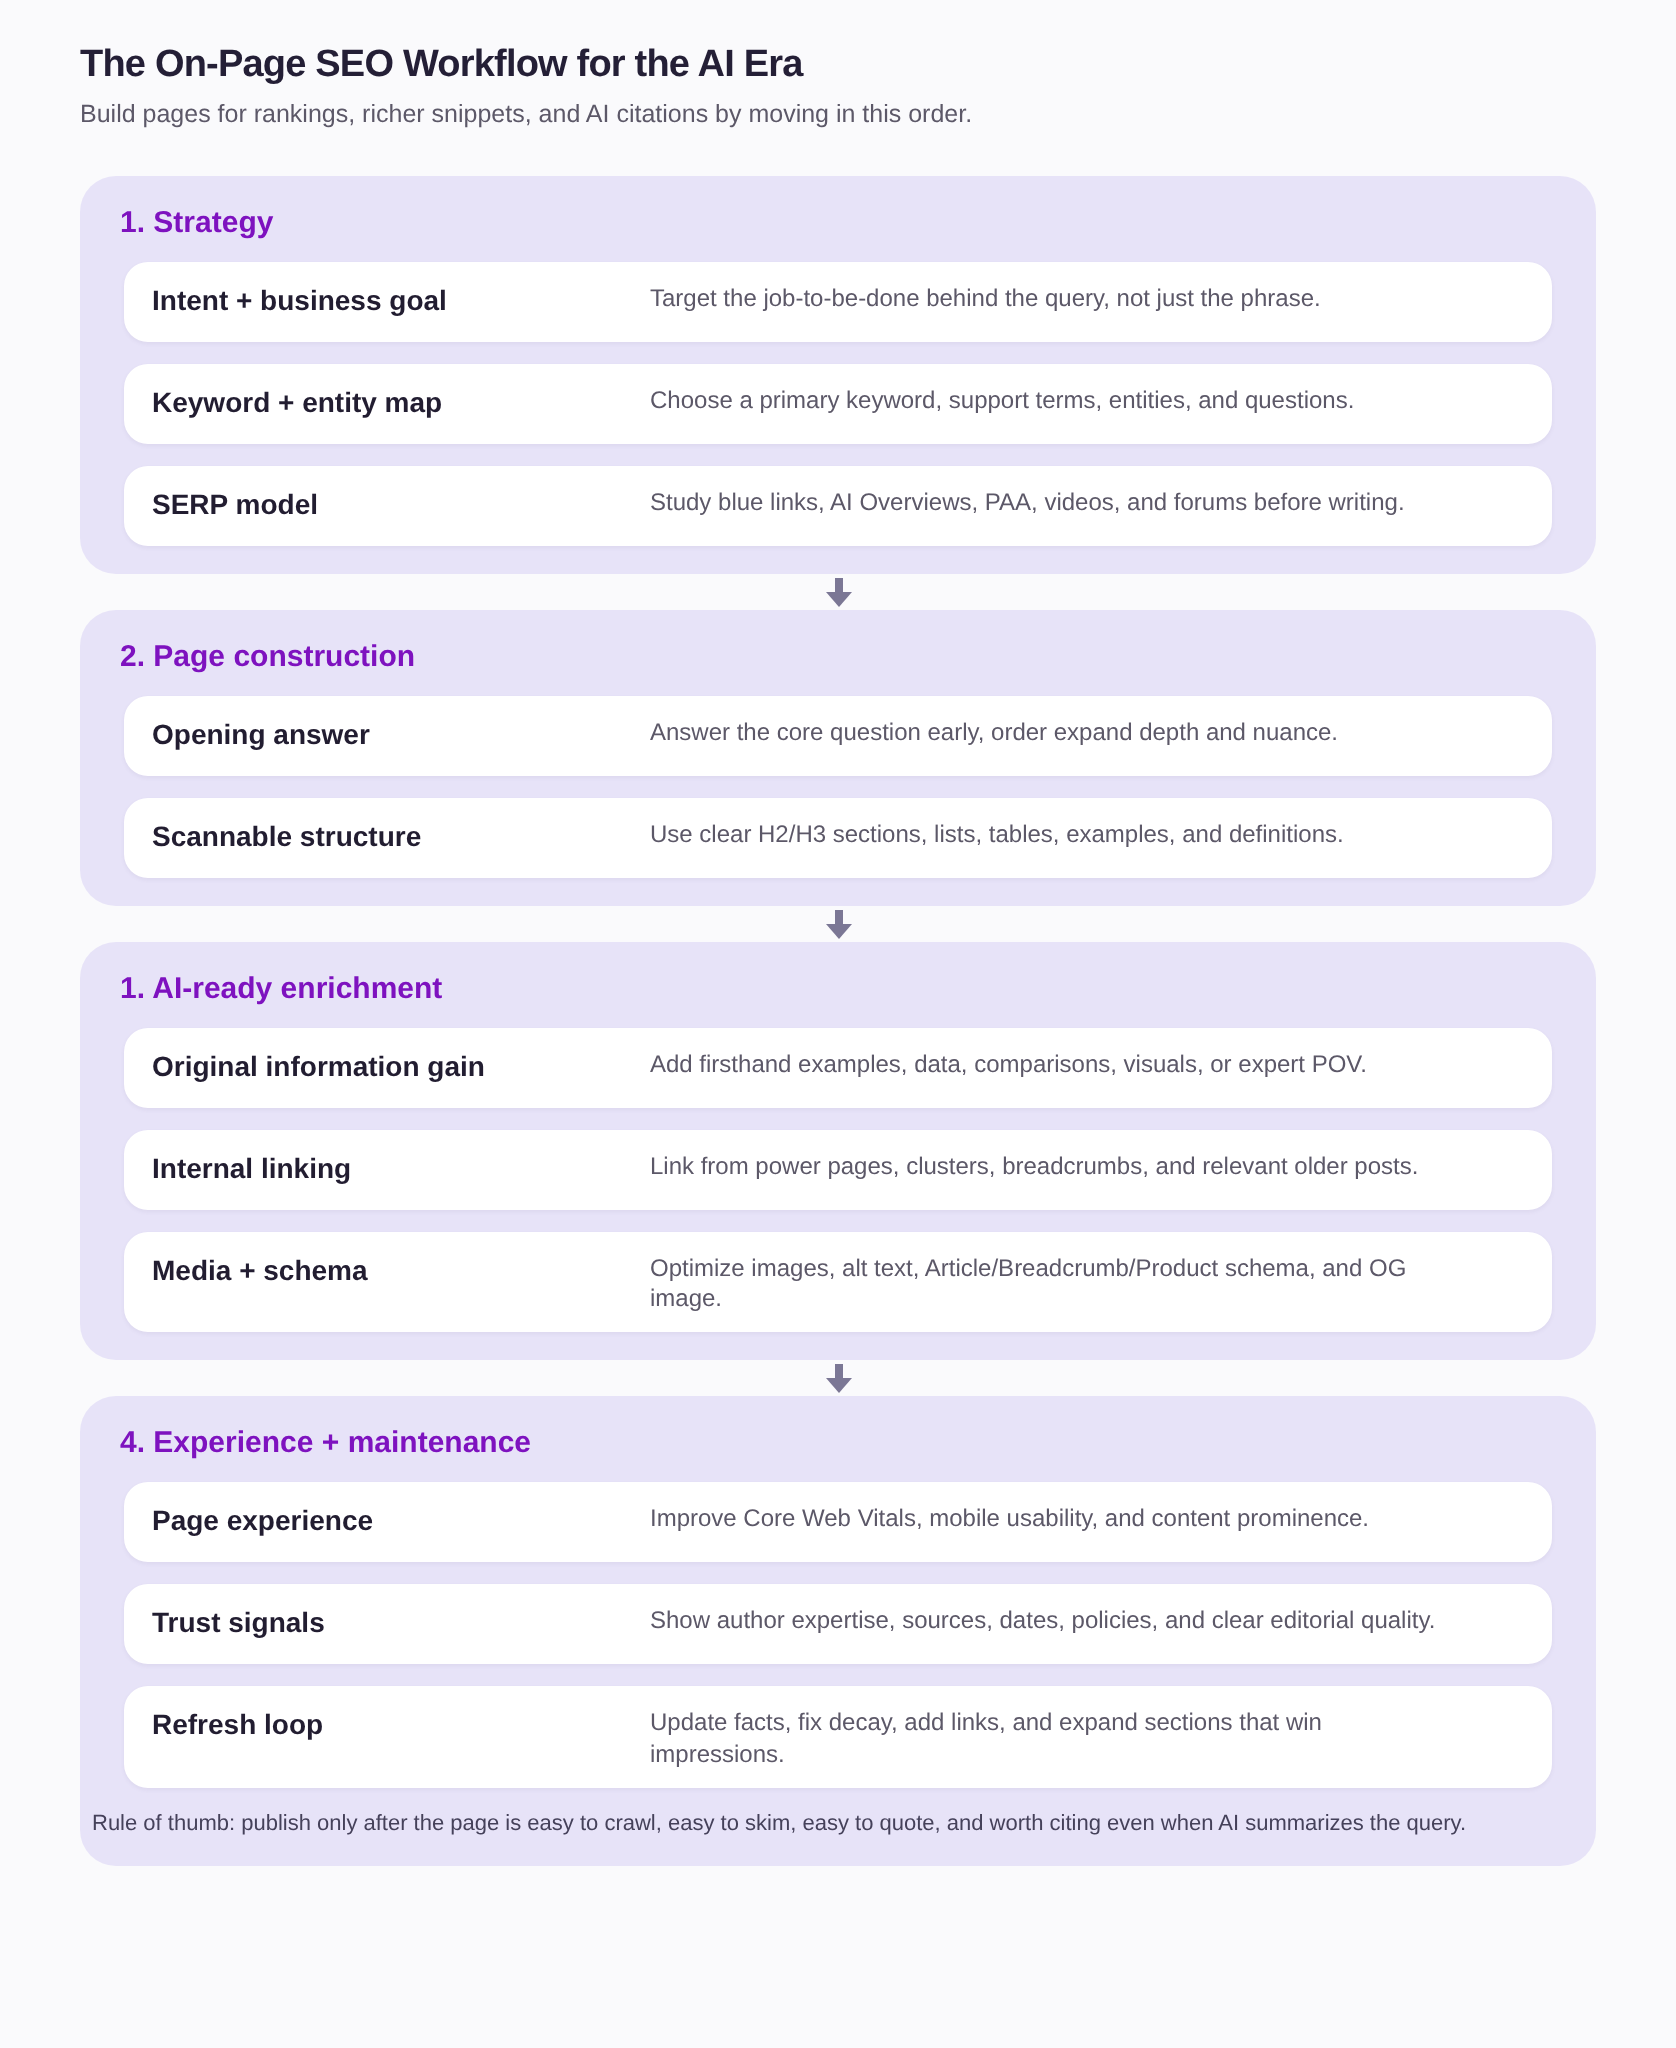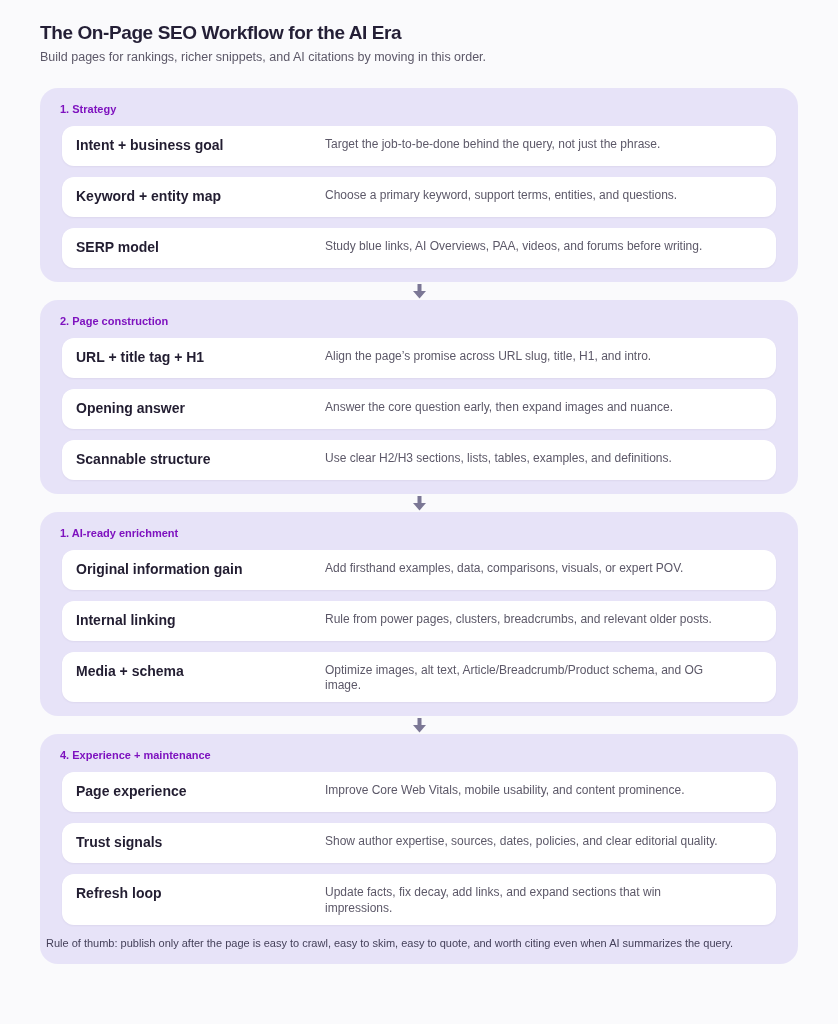--- a/index.html
+++ b/index.html
@@ -28,21 +28,21 @@
 
   .flow { margin-top: 24px; }
 
   .section {
     background: #e7e3f8;
     border-radius: 18px;
     padding: 12px 18px 14px 18px;
   }
   .section-heading {
     color: #7e12bf;
-    font-size: 11px;
+    font-size: 15px;
     font-weight: 700;
     margin: 3px 0 11px 2px;
   }
   .row {
     display: flex;
     align-items: flex-start;
     background: #ffffff;
     border-radius: 12px;
     padding: 9px 16px 9px 14px;
     min-height: 40px;
@@ -111,26 +111,22 @@
     <div class="arrow-gap">
       <svg class="down-arrow" width="15" height="15" viewBox="0 0 15 15">
         <rect x="5.5" y="0" width="4" height="8" fill="#7b7795"></rect>
         <polygon points="1,7 14,7 7.5,14.5" fill="#7b7795"></polygon>
       </svg>
     </div>
 
     <div class="section">
       <div class="section-heading">2. Page construction</div>
       <div class="row">
-        <div class="row-label">URL + title tag + H1</div>
-        <div class="row-desc">Align the page’s promise across URL slug, title, H1, and intro.</div>
-      </div>
-      <div class="row">
         <div class="row-label">Opening answer</div>
-        <div class="row-desc">Answer the core question early, then expand images and nuance.</div>
+        <div class="row-desc">Answer the core question early, order expand depth and nuance.</div>
       </div>
       <div class="row">
         <div class="row-label">Scannable structure</div>
         <div class="row-desc">Use clear H2/H3 sections, lists, tables, examples, and definitions.</div>
       </div>
     </div>
 
     <div class="arrow-gap">
       <svg class="down-arrow" width="15" height="15" viewBox="0 0 15 15">
         <rect x="5.5" y="0" width="4" height="8" fill="#7b7795"></rect>
@@ -139,21 +135,21 @@
     </div>
 
     <div class="section">
       <div class="section-heading">1. AI-ready enrichment</div>
       <div class="row">
         <div class="row-label">Original information gain</div>
         <div class="row-desc">Add firsthand examples, data, comparisons, visuals, or expert POV.</div>
       </div>
       <div class="row">
         <div class="row-label">Internal linking</div>
-        <div class="row-desc">Rule from power pages, clusters, breadcrumbs, and relevant older posts.</div>
+        <div class="row-desc">Link from power pages, clusters, breadcrumbs, and relevant older posts.</div>
       </div>
       <div class="row">
         <div class="row-label">Media + schema</div>
         <div class="row-desc">Optimize images, alt text, Article/Breadcrumb/Product schema, and OG image.</div>
       </div>
     </div>
 
     <div class="arrow-gap">
       <svg class="down-arrow" width="15" height="15" viewBox="0 0 15 15">
         <rect x="5.5" y="0" width="4" height="8" fill="#7b7795"></rect>

